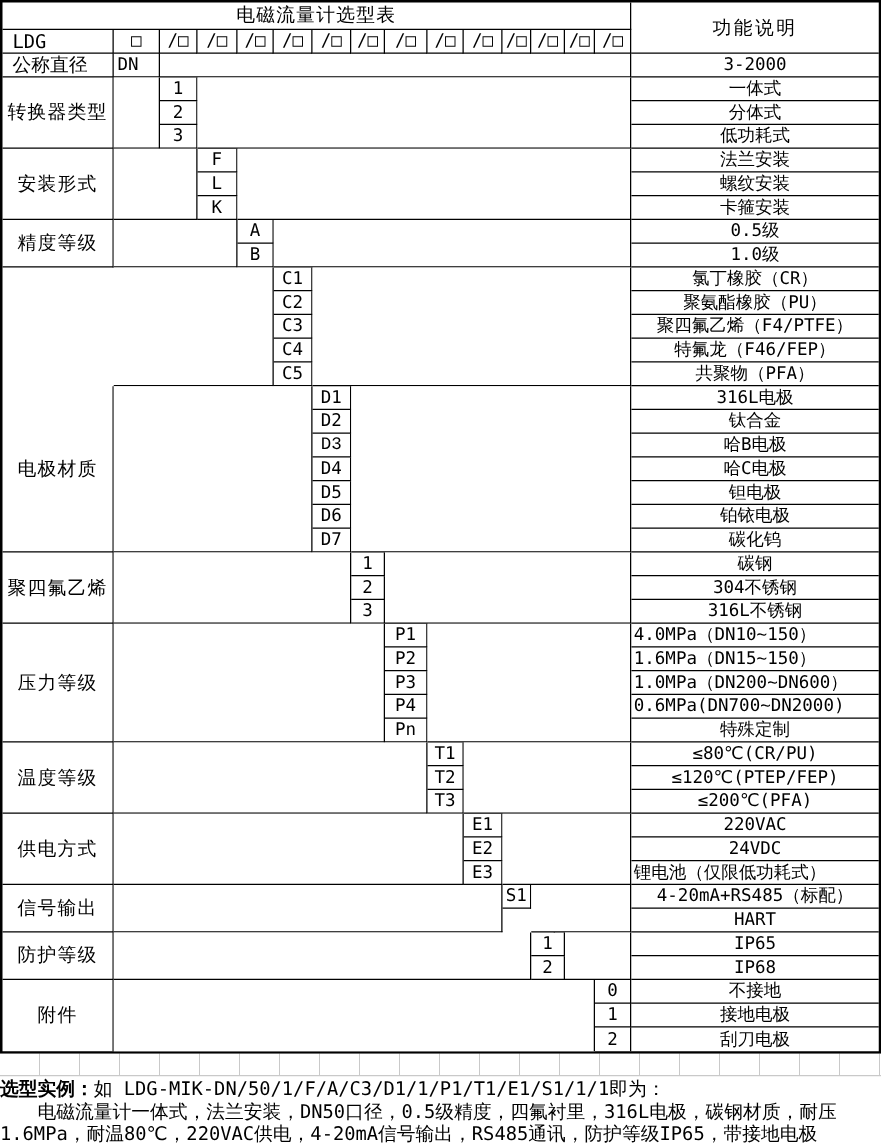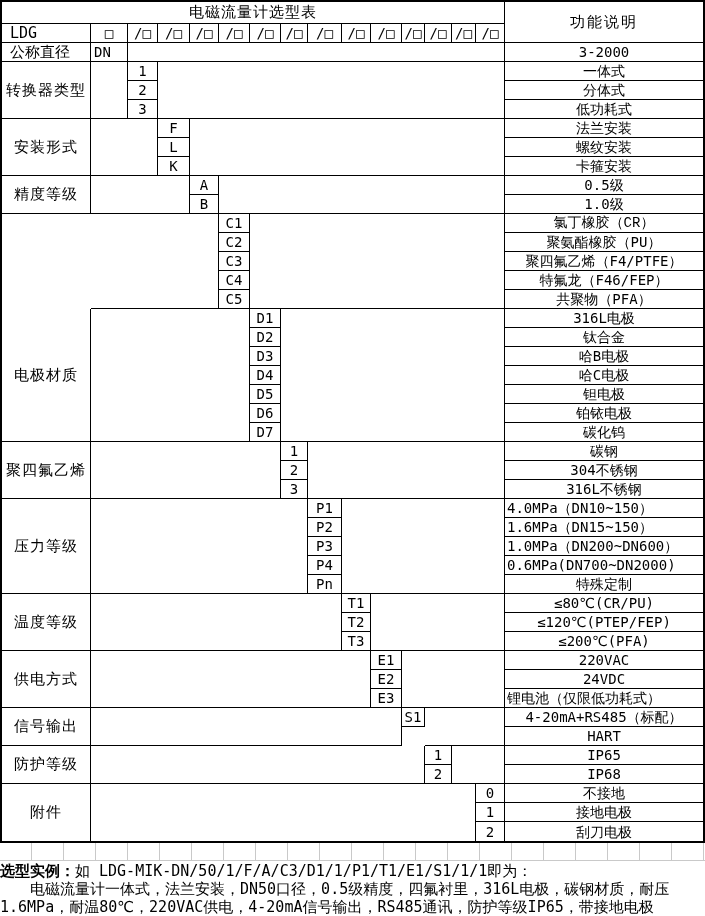--- a/index.html
+++ b/index.html
@@ -105,37 +105,37 @@
     <div class="cell blank" style="grid-area: 7 / 5 / 10 / 16;"></div>
     <div class="cell label-c" style="grid-area: 10 / 1 / 12 / 2;">精度等级</div>
     <div class="cell blank" style="grid-area: 10 / 2 / 12 / 5;"></div>
     <div class="cell code" style="grid-area: 10 / 5;">A</div>
     <div class="cell func last-col" style="grid-area: 10 / 16;">0.5级</div>
     <div class="cell code" style="grid-area: 11 / 5;">B</div>
     <div class="cell func last-col" style="grid-area: 11 / 16;">1.0级</div>
     <div class="cell blank" style="grid-area: 10 / 6 / 12 / 16;"></div>
     <div class="cell blank" style="grid-area: 12 / 2 / 17 / 6;"></div>
     <div class="cell code" style="grid-area: 12 / 6;">C1</div>
-    <div class="cell func last-col" style="grid-area: 12 / 16; font-family: Liberation Mono, monospace;">氯丁橡胶（CR）</div>
+    <div class="cell func last-col" style="grid-area: 12 / 16;">氯丁橡胶（CR）</div>
     <div class="cell code" style="grid-area: 13 / 6;">C2</div>
     <div class="cell func last-col" style="grid-area: 13 / 16;">聚氨酯橡胶（PU）</div>
     <div class="cell code" style="grid-area: 14 / 6;">C3</div>
     <div class="cell func last-col" style="grid-area: 14 / 16;">聚四氟乙烯（F4/PTFE）</div>
     <div class="cell code" style="grid-area: 15 / 6;">C4</div>
     <div class="cell func last-col" style="grid-area: 15 / 16;">特氟龙（F46/FEP）</div>
     <div class="cell code" style="grid-area: 16 / 6;">C5</div>
     <div class="cell func last-col" style="grid-area: 16 / 16;">共聚物（PFA）</div>
     <div class="cell blank" style="grid-area: 12 / 7 / 17 / 16;"></div>
     <div class="cell label-c" style="grid-area: 17 / 1 / 24 / 2;">电极材质</div>
     <div class="cell blank" style="grid-area: 17 / 2 / 24 / 7;"></div>
     <div class="cell code" style="grid-area: 17 / 7;">D1</div>
     <div class="cell func last-col" style="grid-area: 17 / 16;">316L电极</div>
     <div class="cell code" style="grid-area: 18 / 7;">D2</div>
     <div class="cell func last-col" style="grid-area: 18 / 16;">钛合金</div>
-    <div class="cell code" style="grid-area: 19 / 7;">D3</div>
+    <div class="cell code" style="grid-area: 19 / 7; font-family: Liberation Mono, monospace;">D3</div>
     <div class="cell func last-col" style="grid-area: 19 / 16;">哈B电极</div>
     <div class="cell code" style="grid-area: 20 / 7;">D4</div>
     <div class="cell func last-col" style="grid-area: 20 / 16;">哈C电极</div>
     <div class="cell code" style="grid-area: 21 / 7;">D5</div>
     <div class="cell func last-col" style="grid-area: 21 / 16;">钽电极</div>
     <div class="cell code" style="grid-area: 22 / 7;">D6</div>
     <div class="cell func last-col" style="grid-area: 22 / 16;">铂铱电极</div>
     <div class="cell code" style="grid-area: 23 / 7;">D7</div>
     <div class="cell func last-col" style="grid-area: 23 / 16;">碳化钨</div>
     <div class="cell blank" style="grid-area: 17 / 8 / 24 / 16;"></div>

